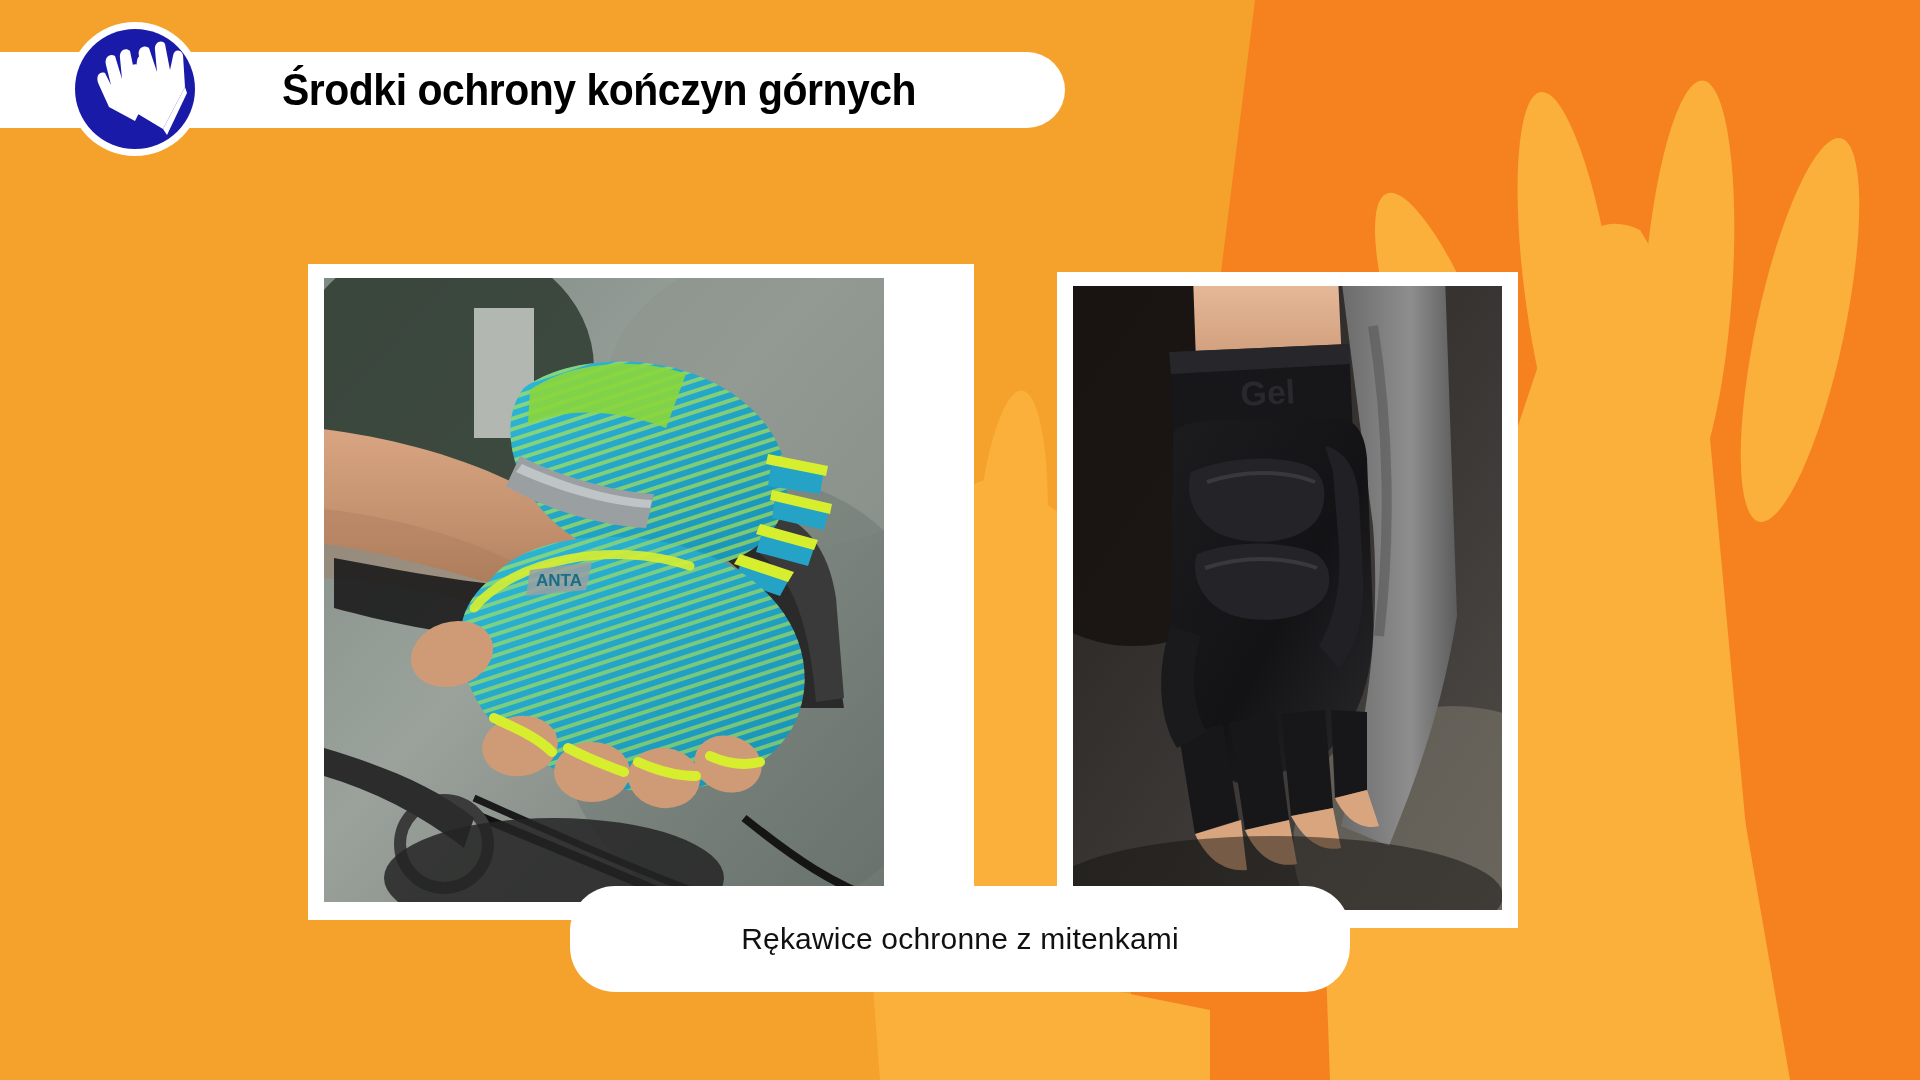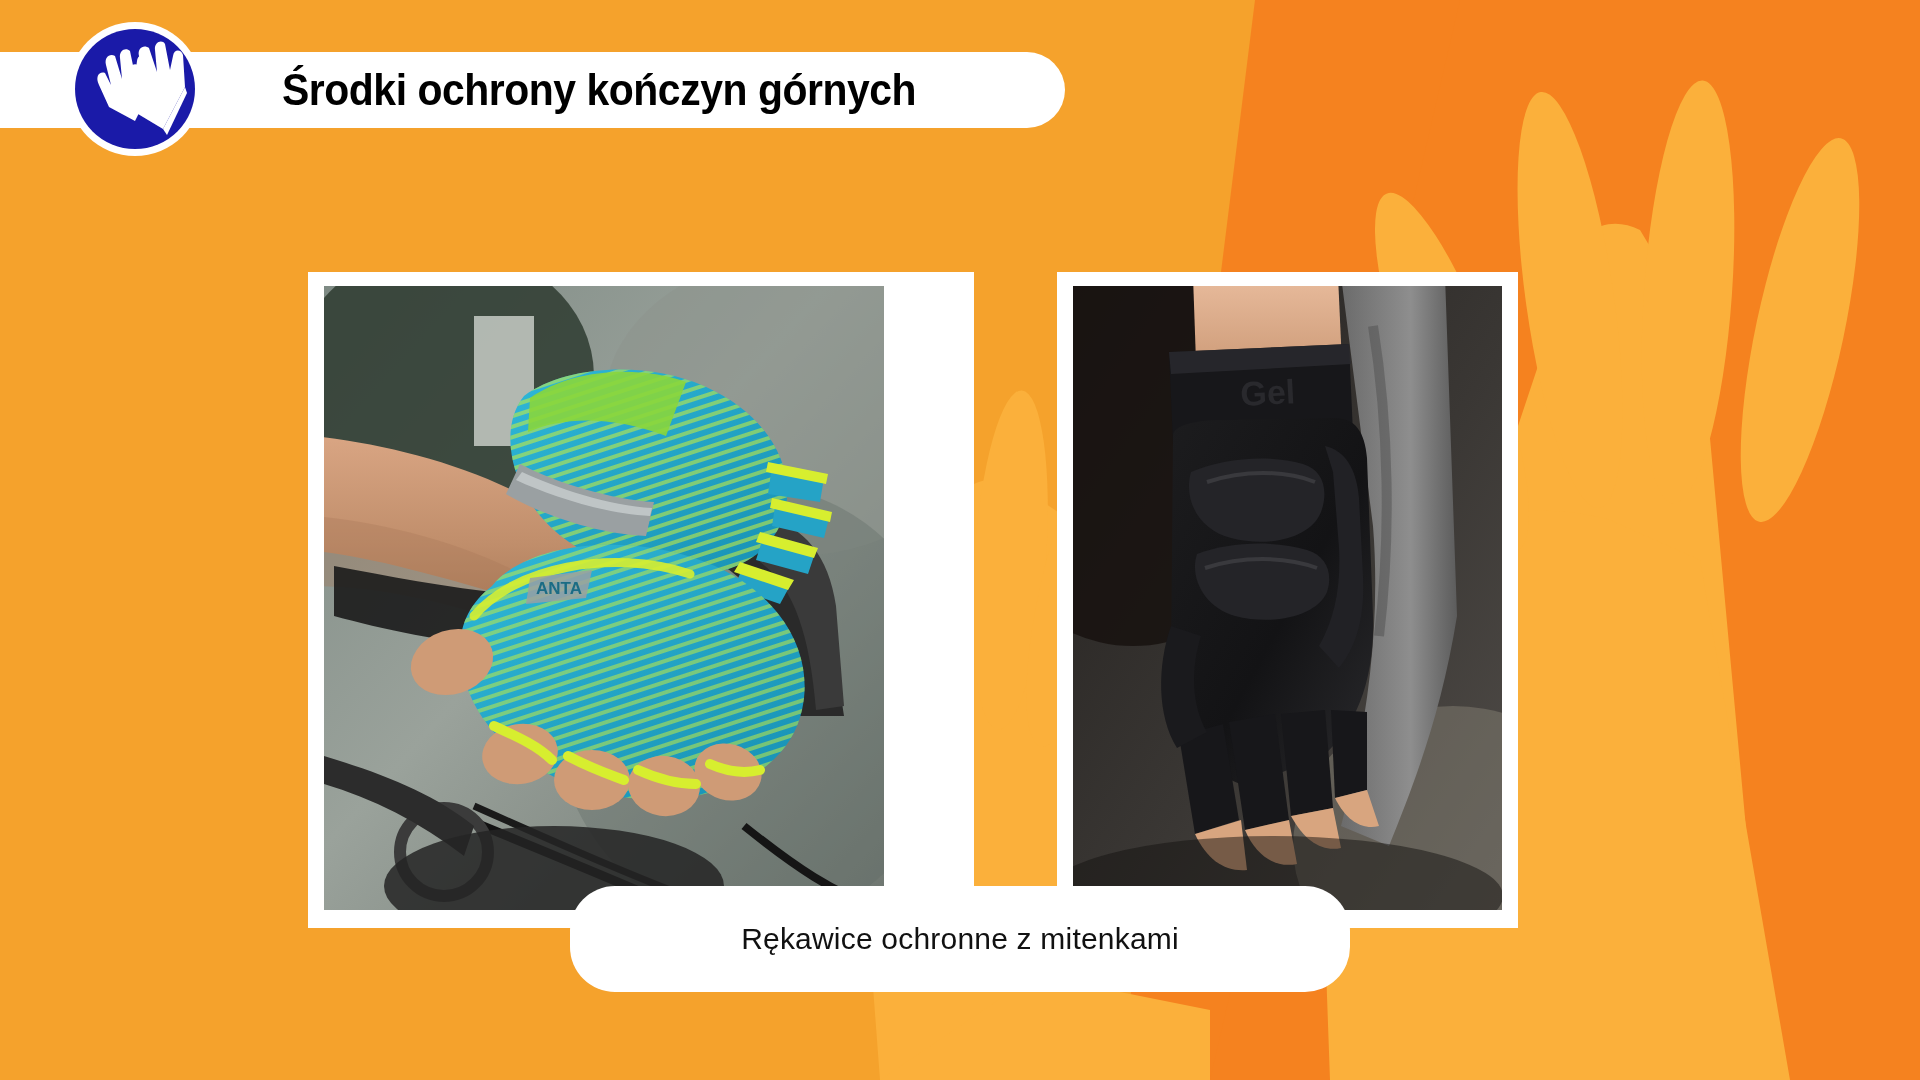--- a/index.html
+++ b/index.html
@@ -63,21 +63,21 @@
   
   .photo-frame {
     position:absolute;
     background:#FFFFFF;
     z-index:3;
   }
   .photo-frame .photo {
     position:absolute;
     overflow:hidden;
   }
-  #photo-frame-left  { left:308px;  top:272px; width:666px; height:656px; }
+  #photo-frame-left  { left:308px;  top:264px; width:666px; height:656px; }
   #photo-frame-left .photo  { left:16px; top:14px; width:560px; height:624px; }
   #photo-frame-right { left:1057px; top:272px; width:461px; height:656px; }
   #photo-frame-right .photo { left:16px; top:14px; width:429px; height:624px; }
 
   .photo svg { display:block; }
 
   
   #caption-pill {
     position:absolute;
     left:570px; top:886px;

